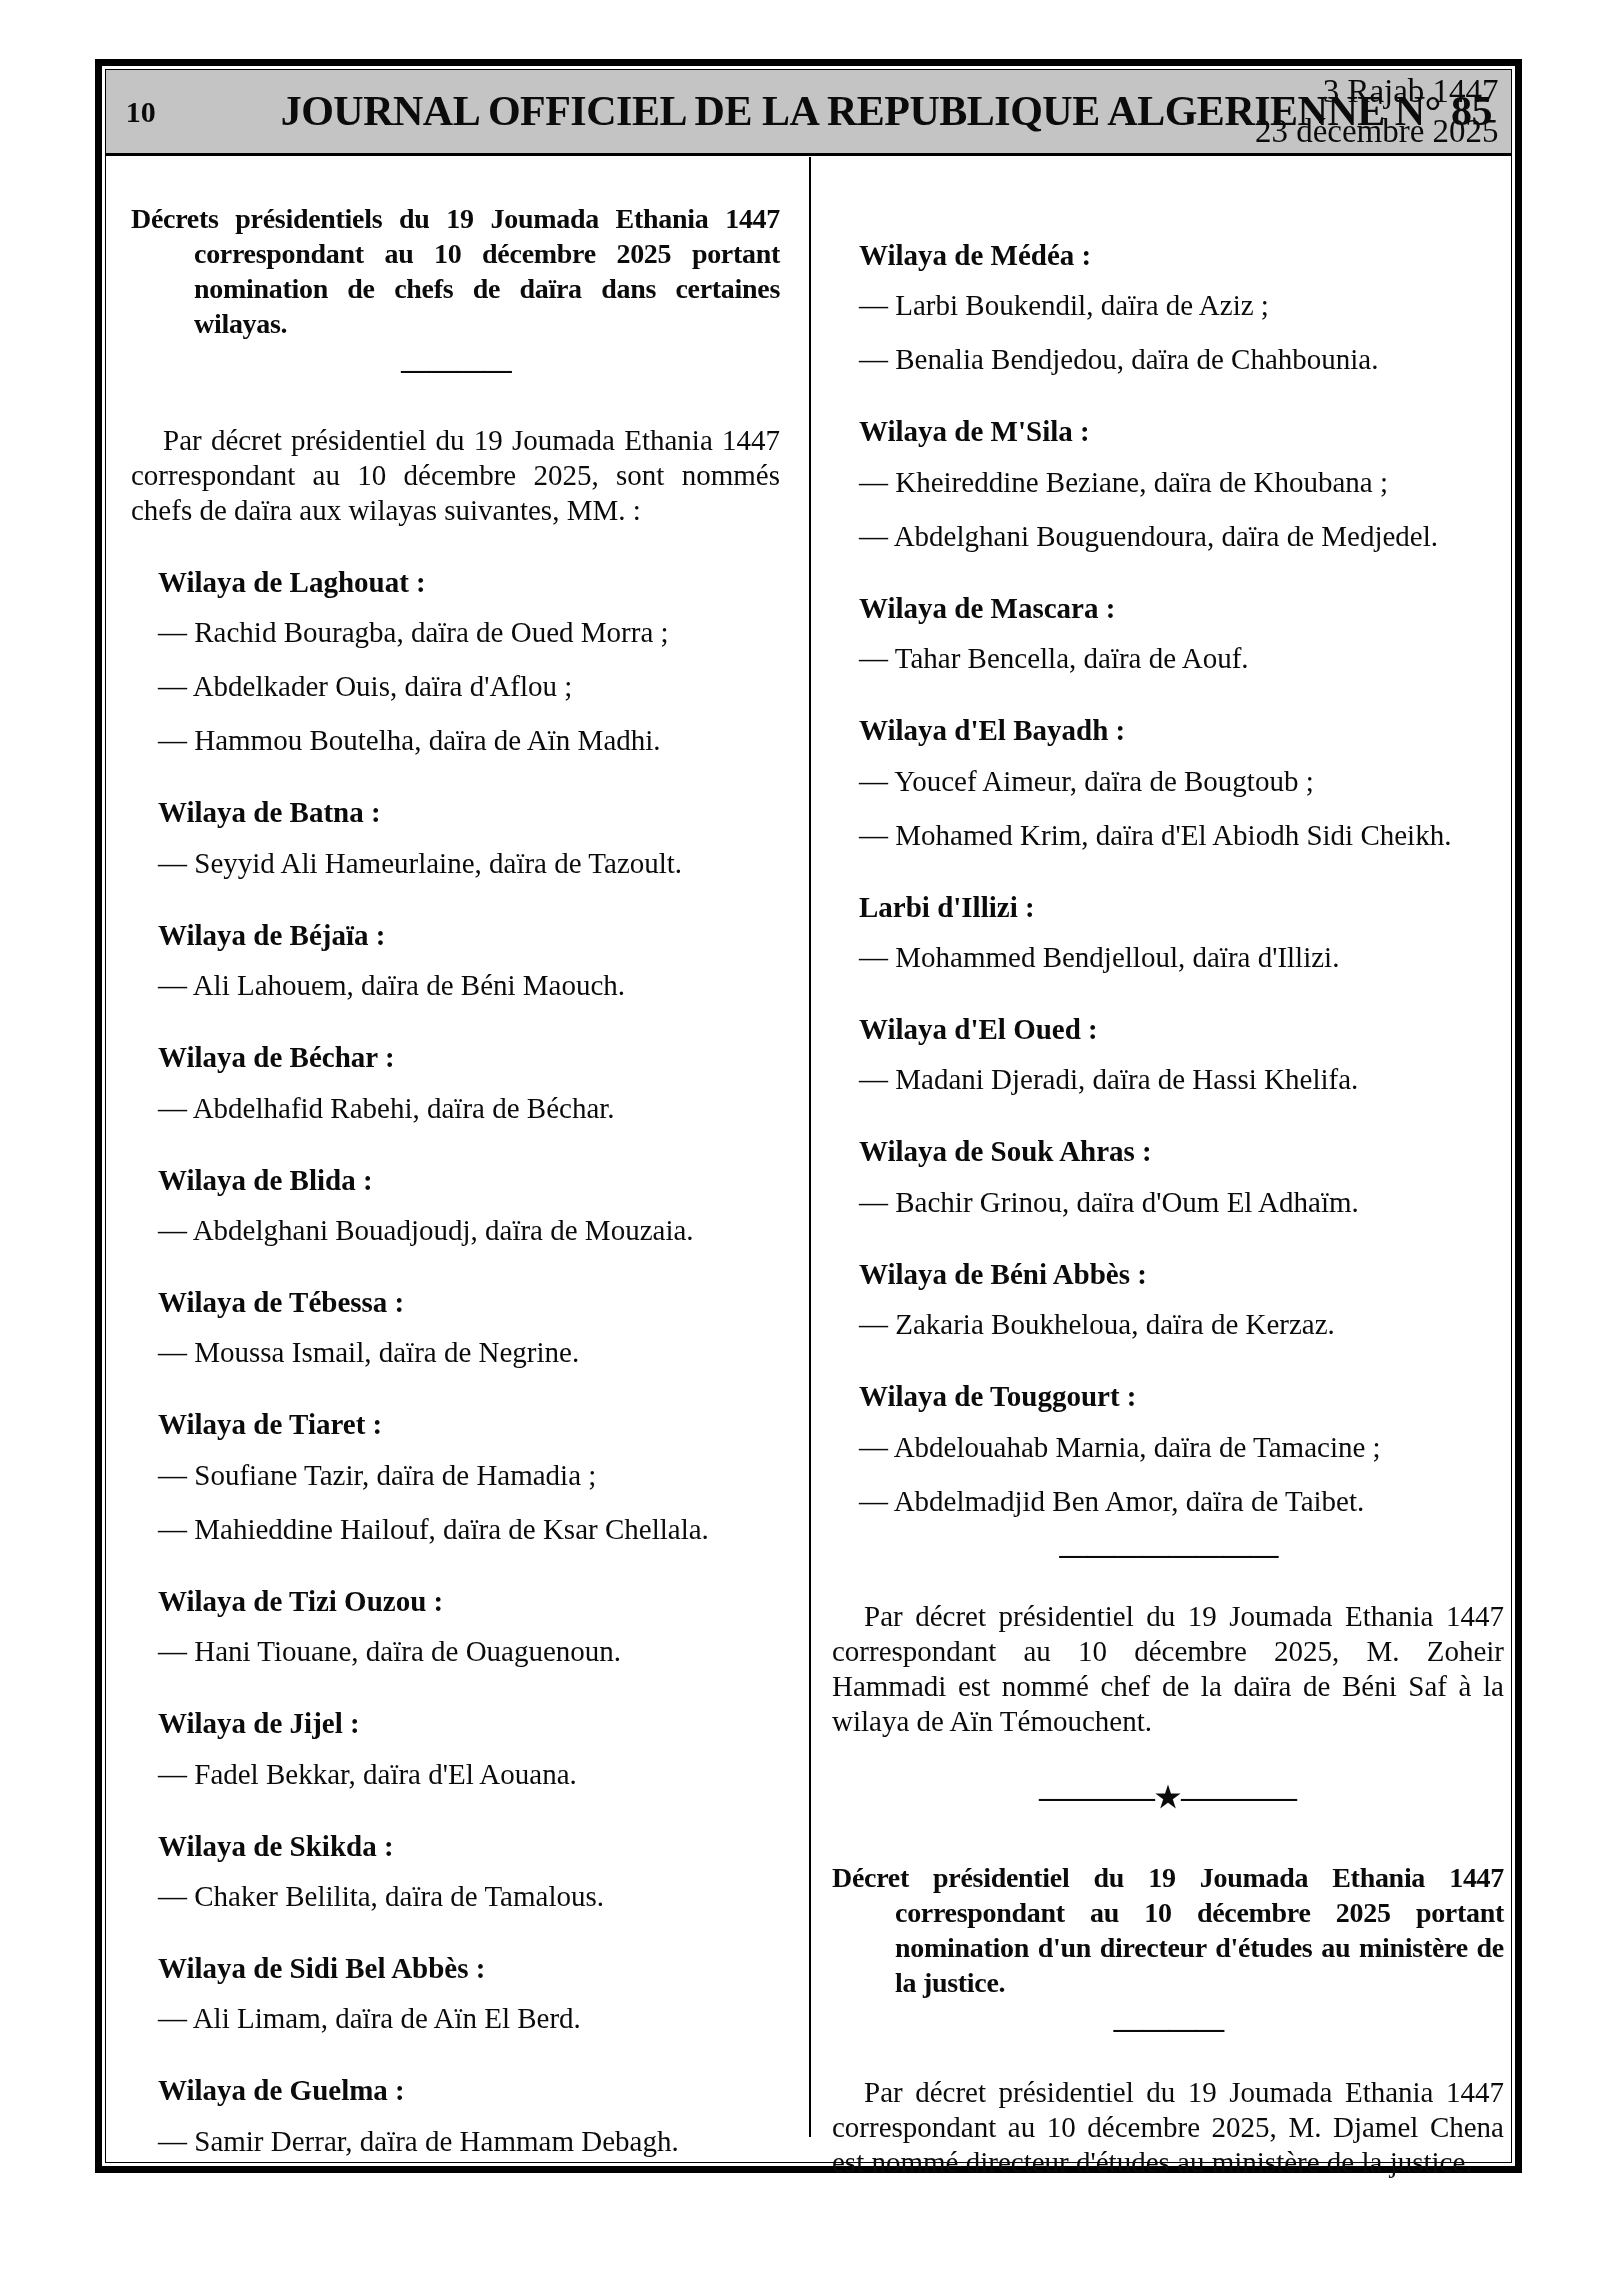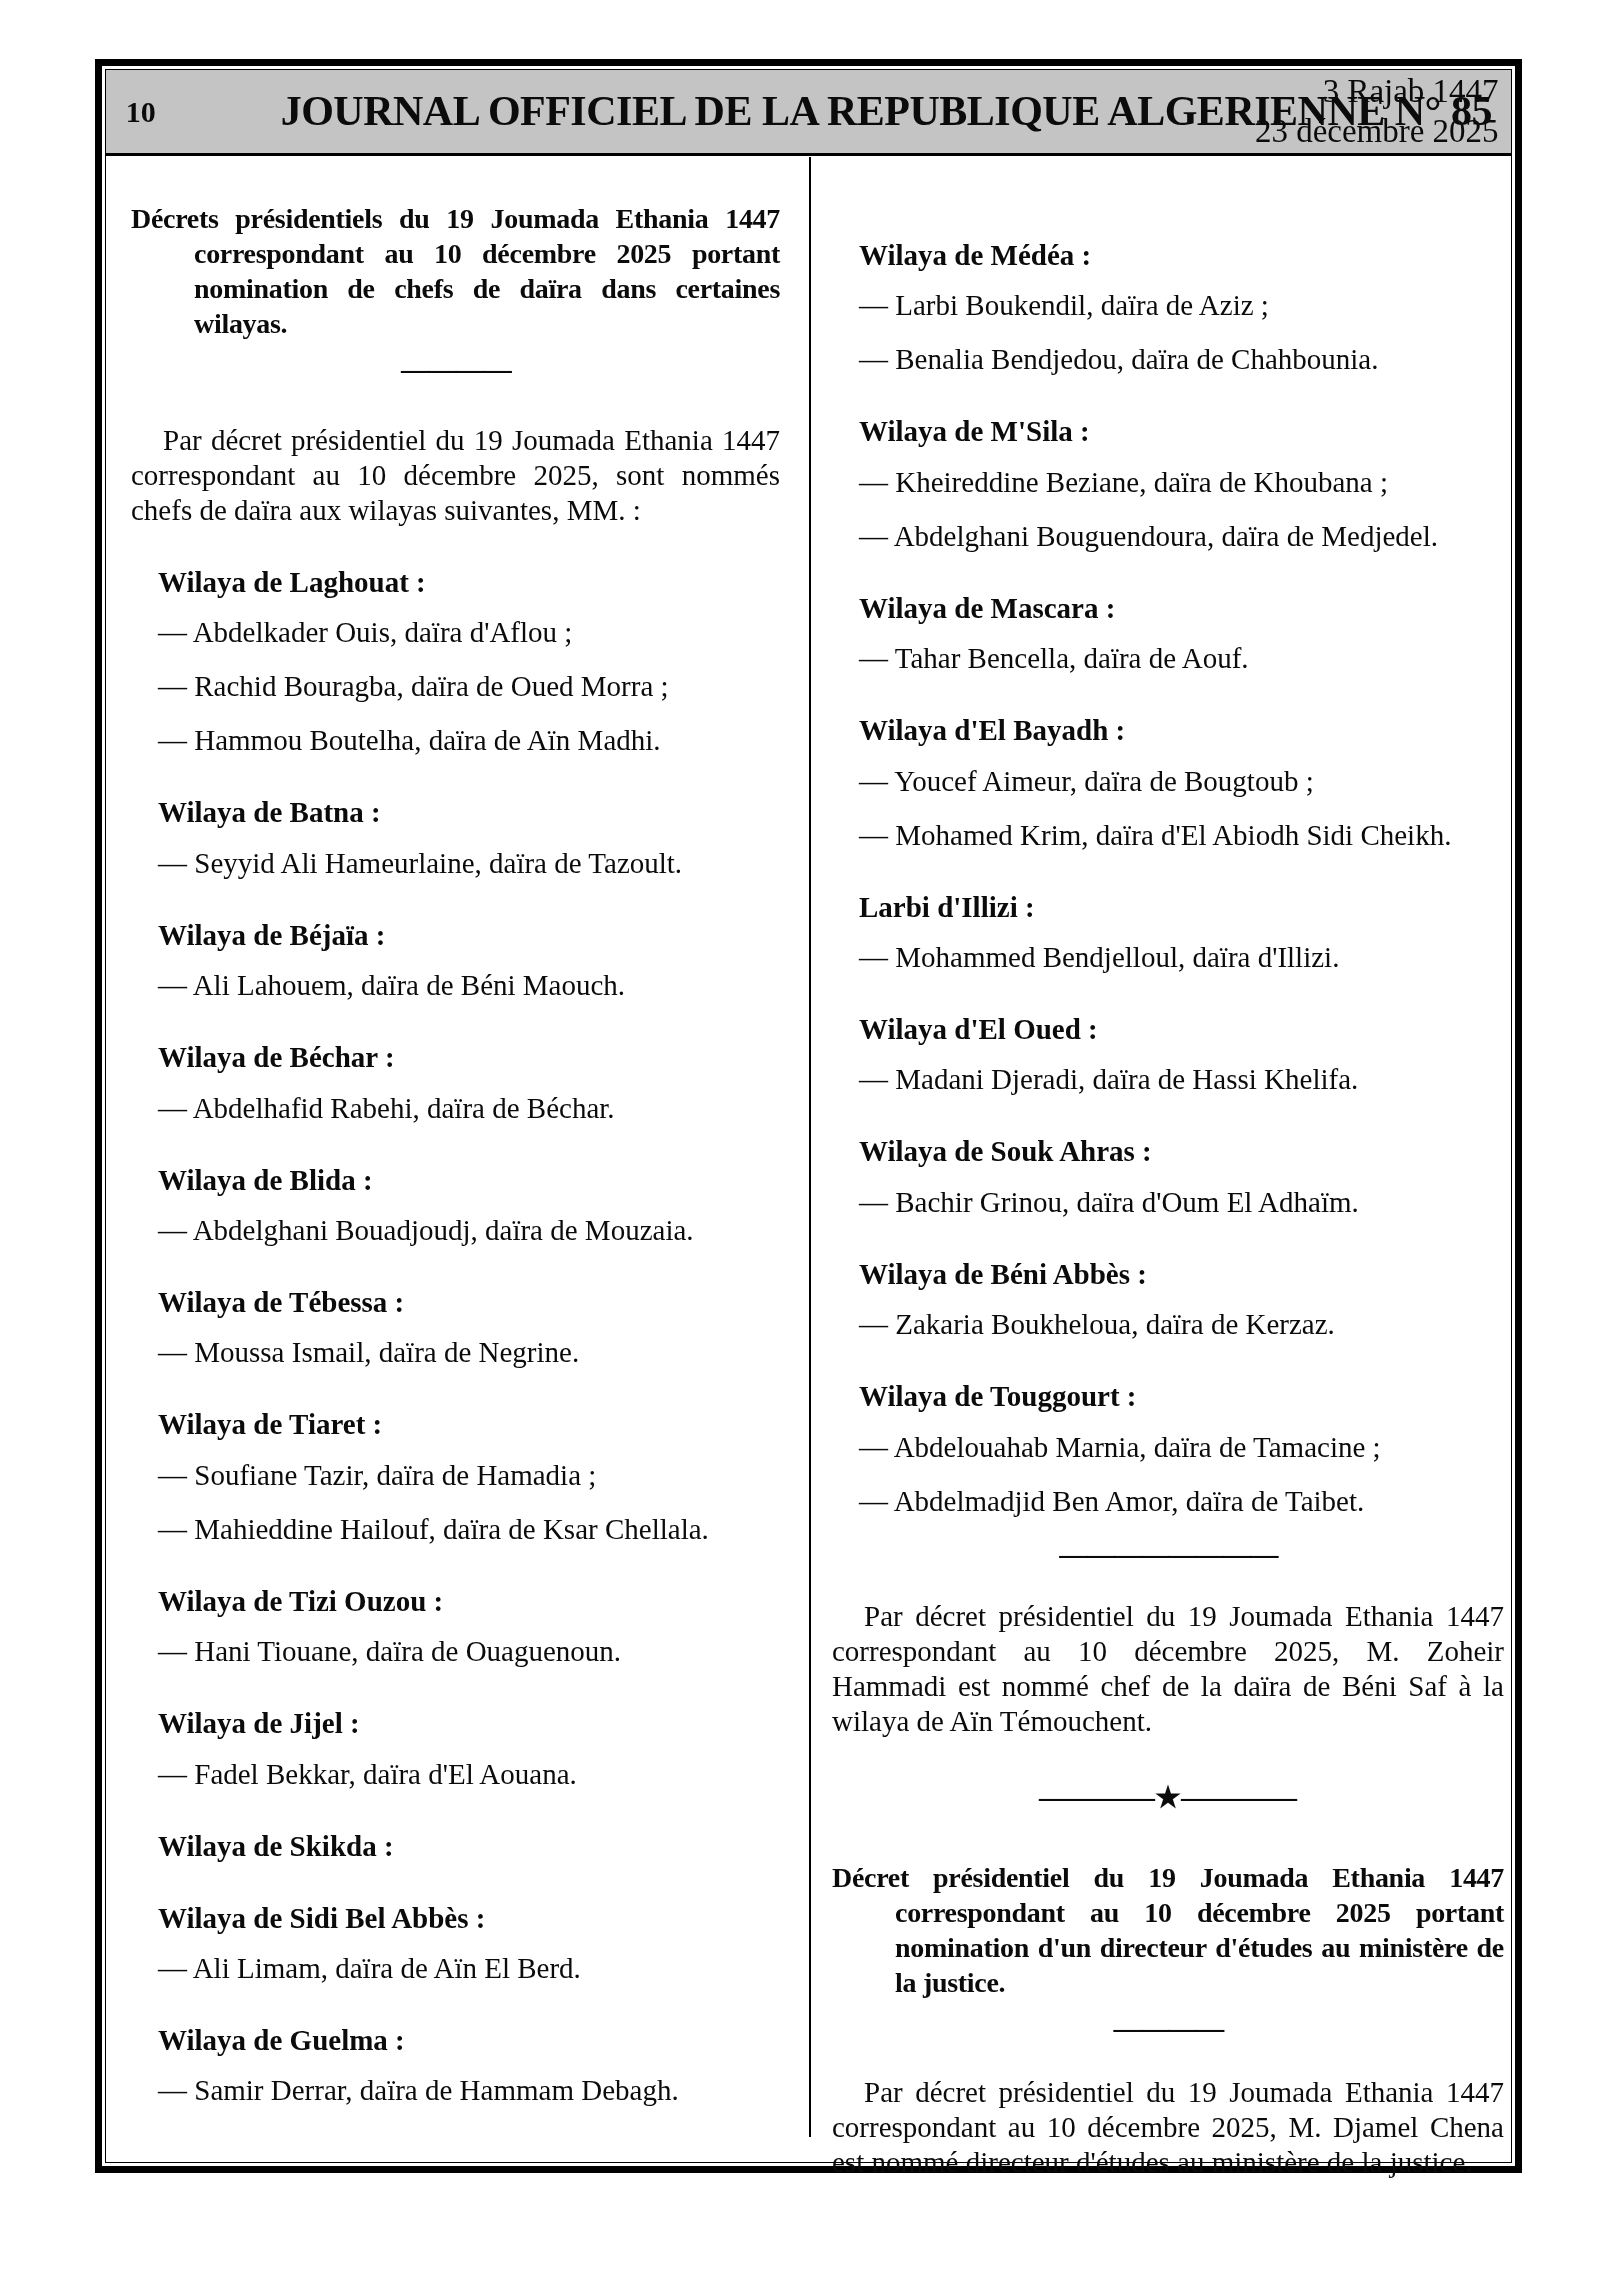--- a/index.html
+++ b/index.html
@@ -151,41 +151,42 @@
   </div>
 
   <div class="col-divider"></div>
 
   <div class="col" id="col-left">
     <div class="h-decree">Décrets présidentiels du 19 Joumada Ethania 1447 correspondant au 10 décembre 2025 portant nomination de chefs de daïra dans certaines wilayas.</div>
     <div class="sep">————</div>
     <p class="para" id="para-left-intro">Par décret présidentiel du 19 Joumada Ethania 1447 correspondant au 10 décembre 2025, sont nommés chefs de daïra aux wilayas suivantes, MM. :</p>
     <div id="left-wilayas">
         <div class="wilaya">Wilaya de Laghouat :</div>
+        <div class="entry">— Rachid Bouragba, daïra de Oued Morra ;</div>
         <div class="entry">— Abdelkader Ouis, daïra d'Aflou ;</div>
-        <div class="entry">— Rachid Bouragba, daïra de Oued Morra ;</div>
         <div class="entry">— Hammou Boutelha, daïra de Aïn Madhi.</div>
         <div class="wilaya">Wilaya de Batna :</div>
         <div class="entry">— Seyyid Ali Hameurlaine, daïra de Tazoult.</div>
         <div class="wilaya">Wilaya de Béjaïa :</div>
         <div class="entry">— Ali Lahouem, daïra de Béni Maouch.</div>
         <div class="wilaya">Wilaya de Béchar :</div>
         <div class="entry">— Abdelhafid Rabehi, daïra de Béchar.</div>
         <div class="wilaya">Wilaya de Blida :</div>
         <div class="entry">— Abdelghani Bouadjoudj, daïra de Mouzaia.</div>
         <div class="wilaya">Wilaya de Tébessa :</div>
         <div class="entry">— Moussa Ismail, daïra de Negrine.</div>
         <div class="wilaya">Wilaya de Tiaret :</div>
         <div class="entry">— Soufiane Tazir, daïra de Hamadia ;</div>
         <div class="entry">— Mahieddine Hailouf, daïra de Ksar Chellala.</div>
         <div class="wilaya">Wilaya de Tizi Ouzou :</div>
         <div class="entry">— Hani Tiouane, daïra de Ouaguenoun.</div>
         <div class="wilaya">Wilaya de Jijel :</div>
         <div class="entry">— Fadel Bekkar, daïra d'El Aouana.</div>
         <div class="wilaya">Wilaya de Skikda :</div>
+        <div class="entry">— Chaker Belilita, daïra de Tamalous.</div>
         <div class="wilaya">Wilaya de Sidi Bel Abbès :</div>
         <div class="entry">— Ali Limam, daïra de Aïn El Berd.</div>
         <div class="wilaya">Wilaya de Guelma :</div>
         <div class="entry">— Samir Derrar, daïra de Hammam Debagh.</div>
       </div>
   </div>
 
   <div class="col" id="col-right">
     <div id="right-wilayas">
         <div class="wilaya">Wilaya de Médéa :</div>

